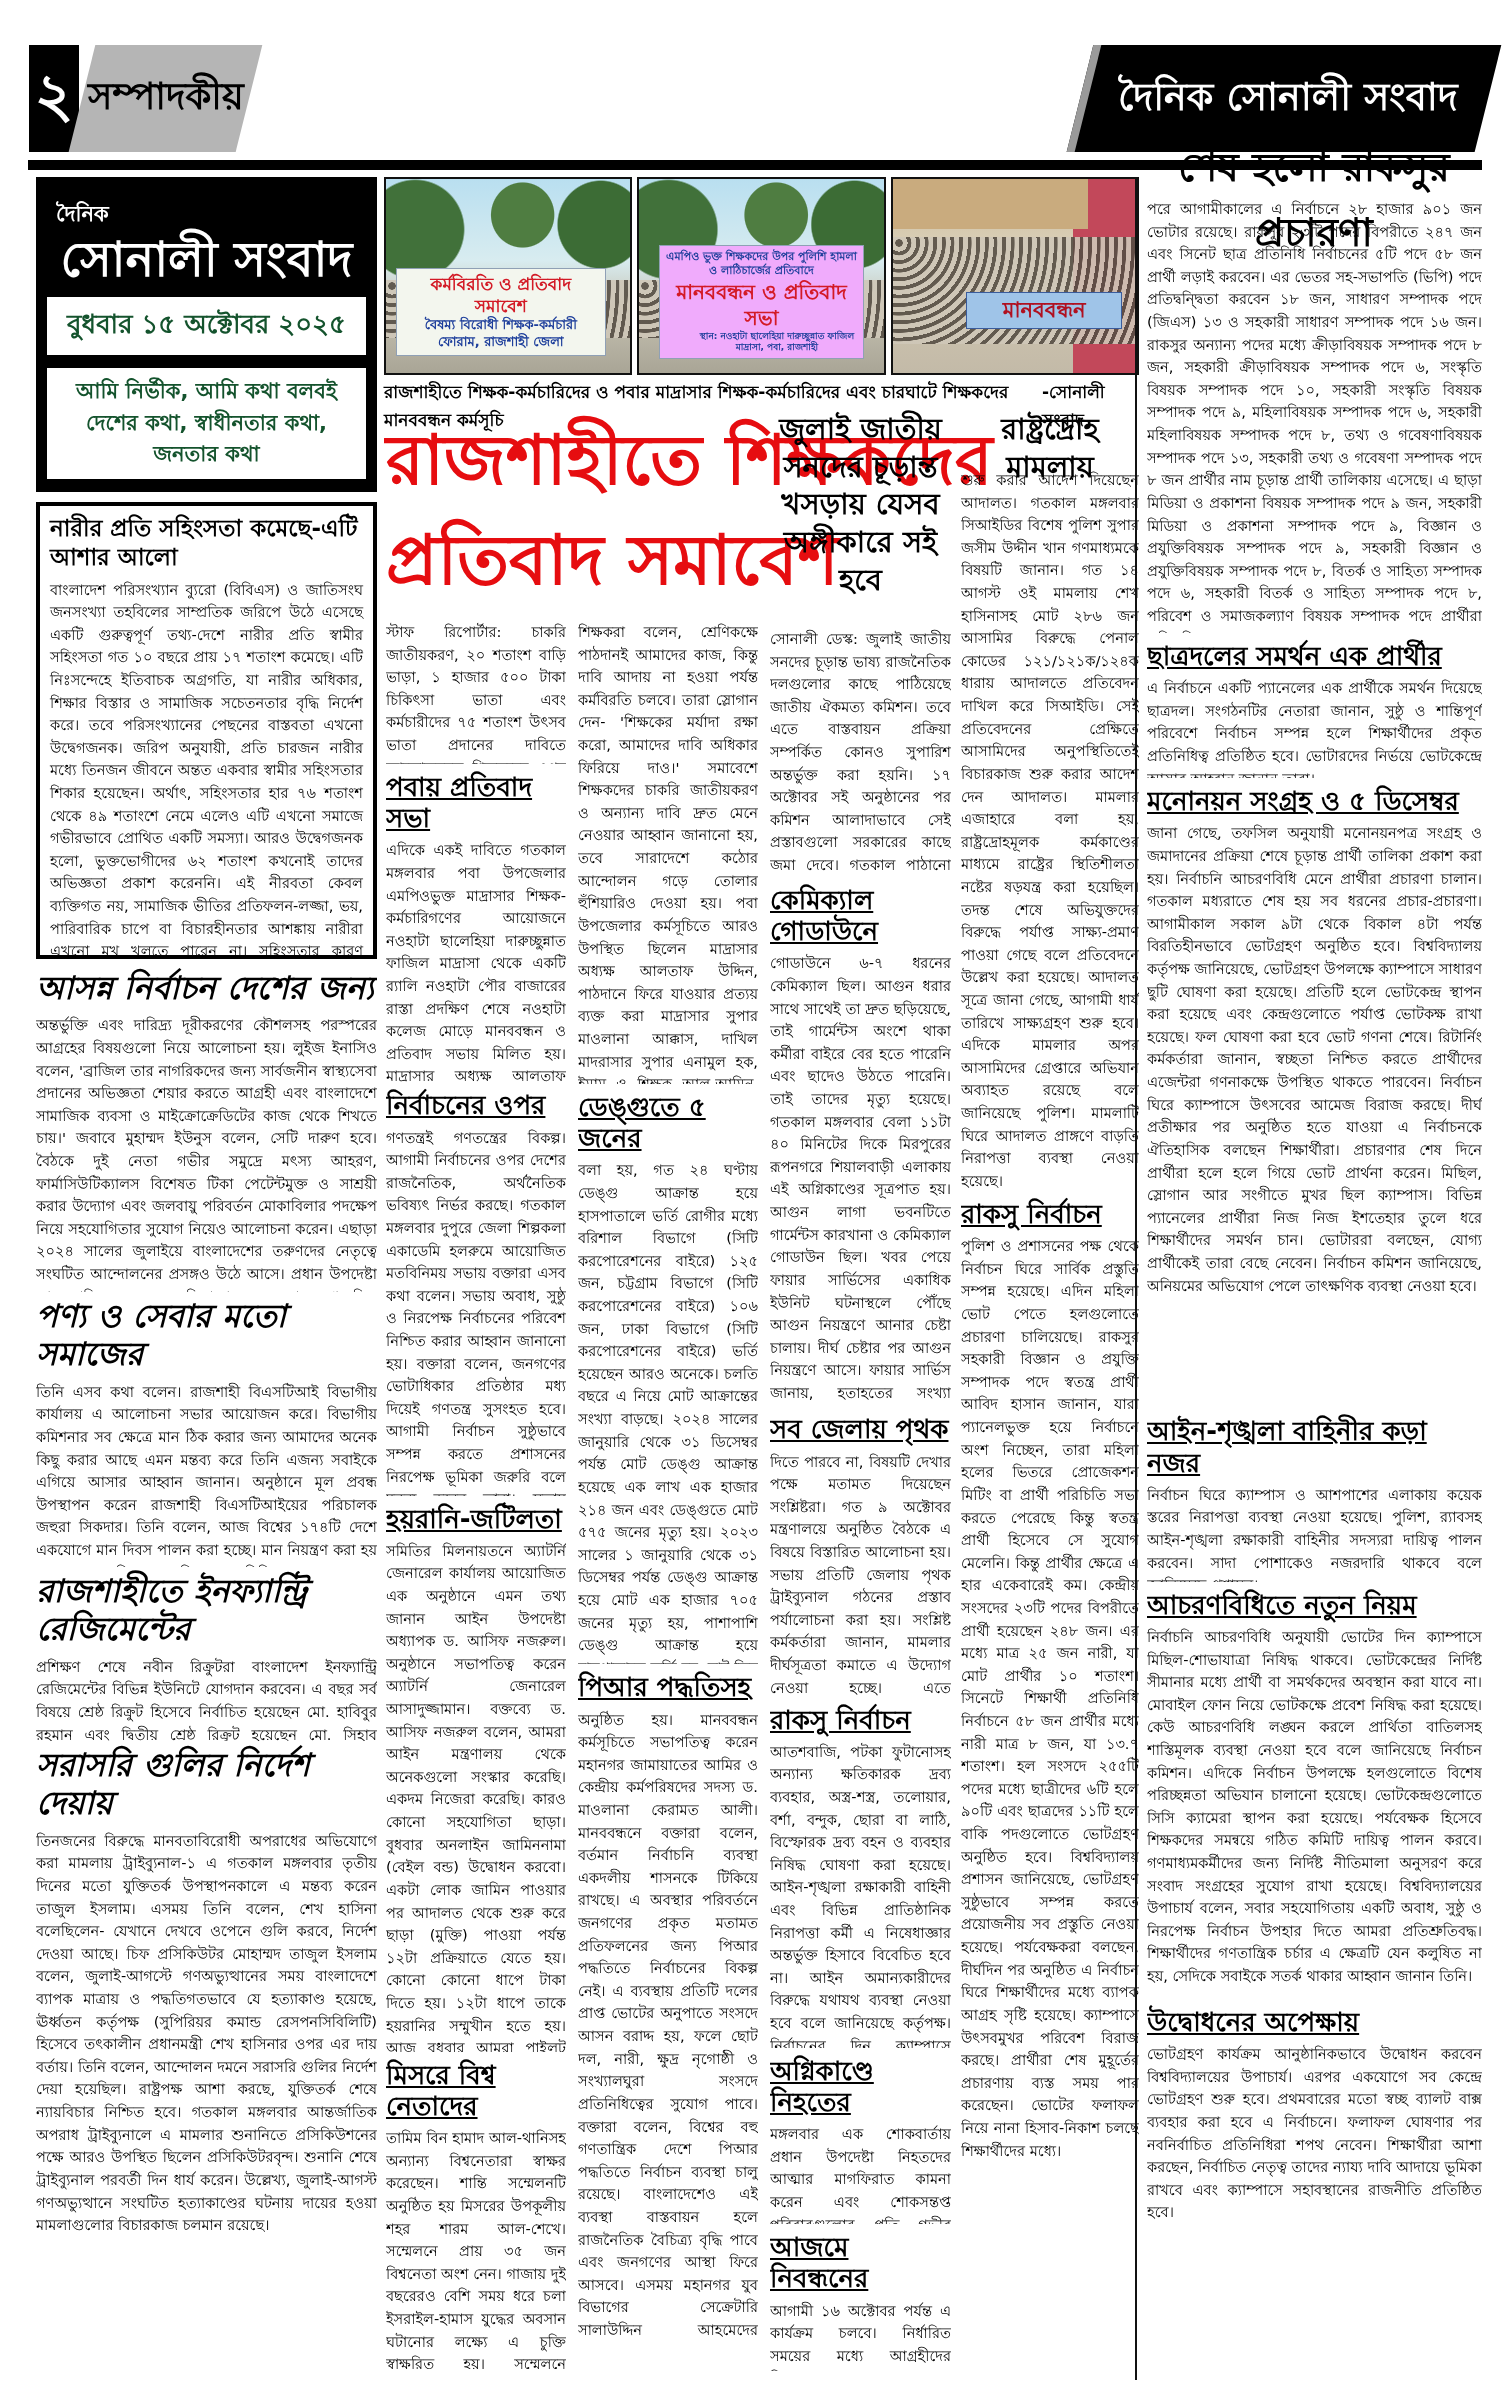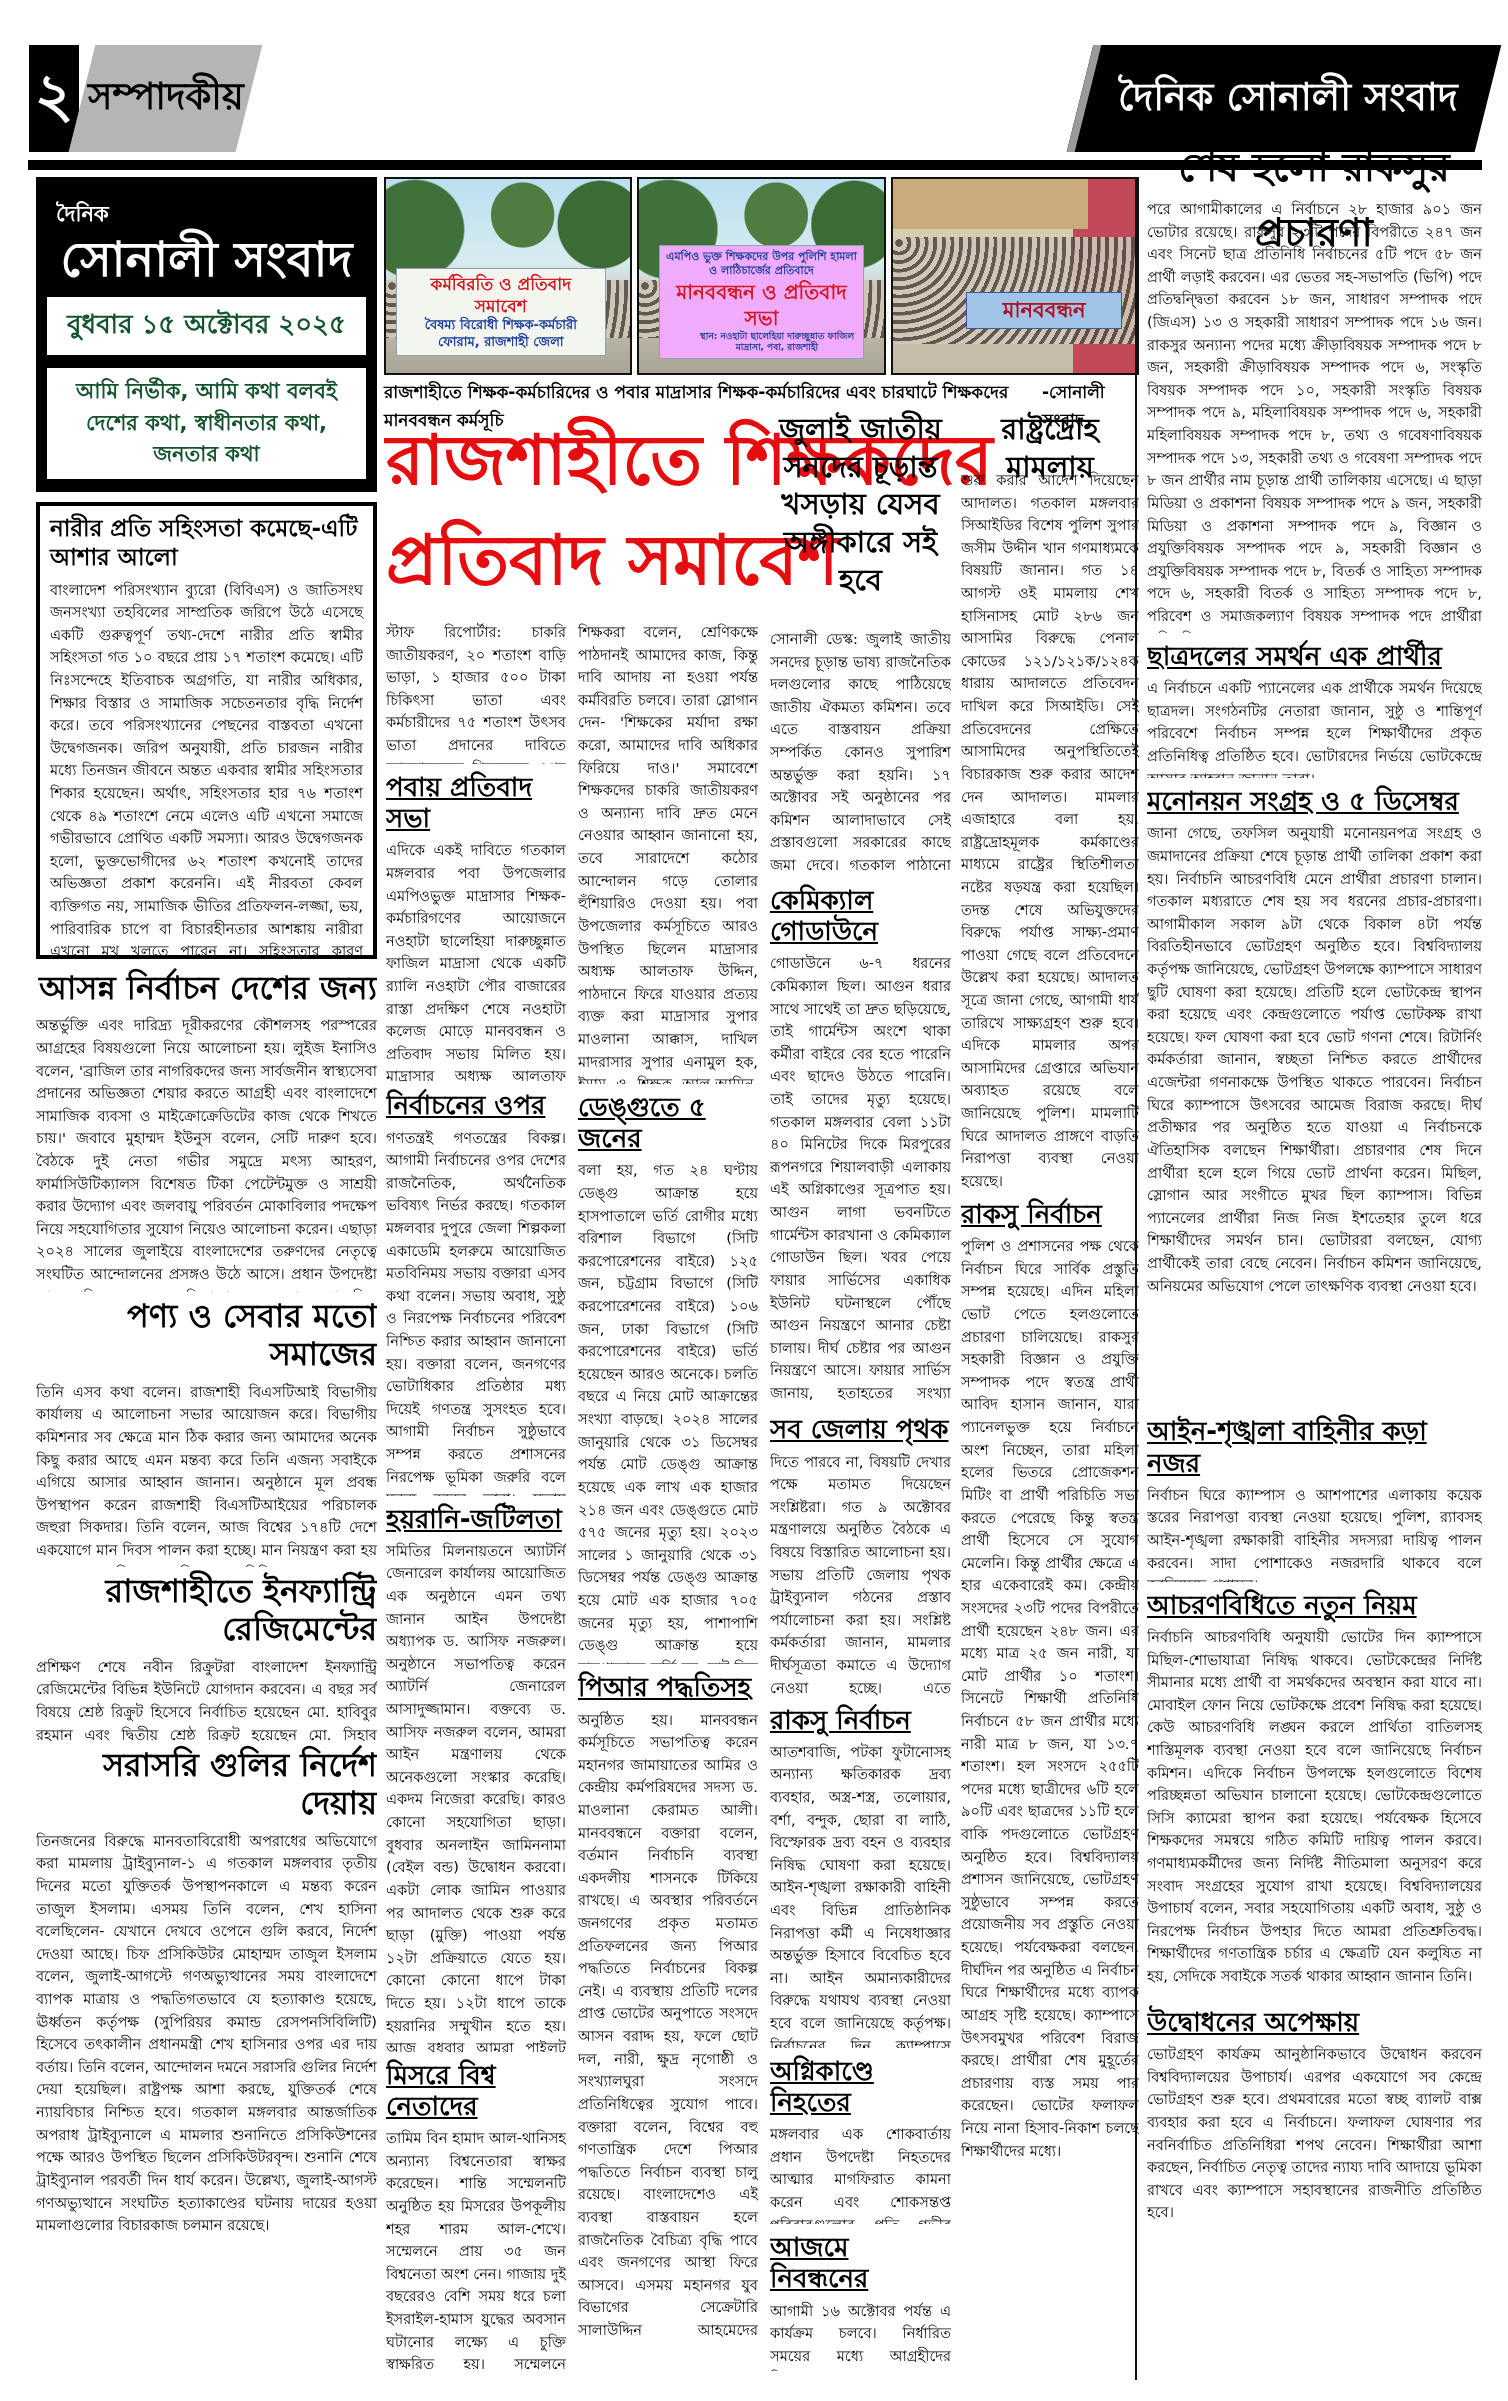--- a/index.html
+++ b/index.html
@@ -23,21 +23,21 @@
   .mast .mname{font-size:48px;font-weight:bold;text-align:center;line-height:1.05;margin-top:1px;white-space:nowrap;}
   .mast .wbox{background:#fff;color:#14532d;margin:13px 11px 0 11px;text-align:center;font-weight:bold;}
   .mast .mdate{font-size:26px;padding:7px 0;}
   .mast .slog{font-size:21px;line-height:1.5;padding:8px 3px;}
   
   .edbox{left:36px;top:502px;width:341px;height:457px;border:4px solid #000;box-sizing:border-box;
          padding:8px 10px;overflow:hidden;}
   .ed-h1{font-size:23px;font-weight:bold;text-align:left;line-height:1.25;margin-bottom:7px;}
   .btxt{font-size:14.6px;line-height:1.55;text-align:justify;}
   .edsec{left:36px;width:341px;overflow:hidden;}
-  .ed-dh{font-size:32px;font-weight:bold;text-align:right;line-height:1.2;margin:5px 0 7px 0;}
+  .ed-dh{font-size:32px;font-weight:bold;text-align:left;line-height:1.2;margin:5px 0 7px 0;font-style:italic;}
   
   .photos{left:384px;top:177px;width:755px;height:198px;display:flex;gap:5px;}
   .photo{position:relative;flex:1;border:2px solid #111;overflow:hidden;background:#cde;}
   .psky{position:absolute;inset:0;background:linear-gradient(#b9dff0 0%,#d8ecf0 42%,#c6c2b2 66%,#a9a596 100%);}
   .ptrees{position:absolute;left:0;top:0;right:0;height:62%;
     background:radial-gradient(ellipse 34% 70% at 12% 42%,#41713a 58%,transparent 60%),
                radial-gradient(ellipse 30% 62% at 88% 38%,#3c6c35 58%,transparent 60%),
                radial-gradient(ellipse 22% 46% at 56% 30%,#4f7d41 58%,transparent 60%);}
   .pcrowd{position:absolute;left:0;right:0;top:52%;height:30%;opacity:.9;
     background:repeating-radial-gradient(circle at 6px 6px,#564e44 0 3.5px,#cfc7b8 4px 8.6px);}

